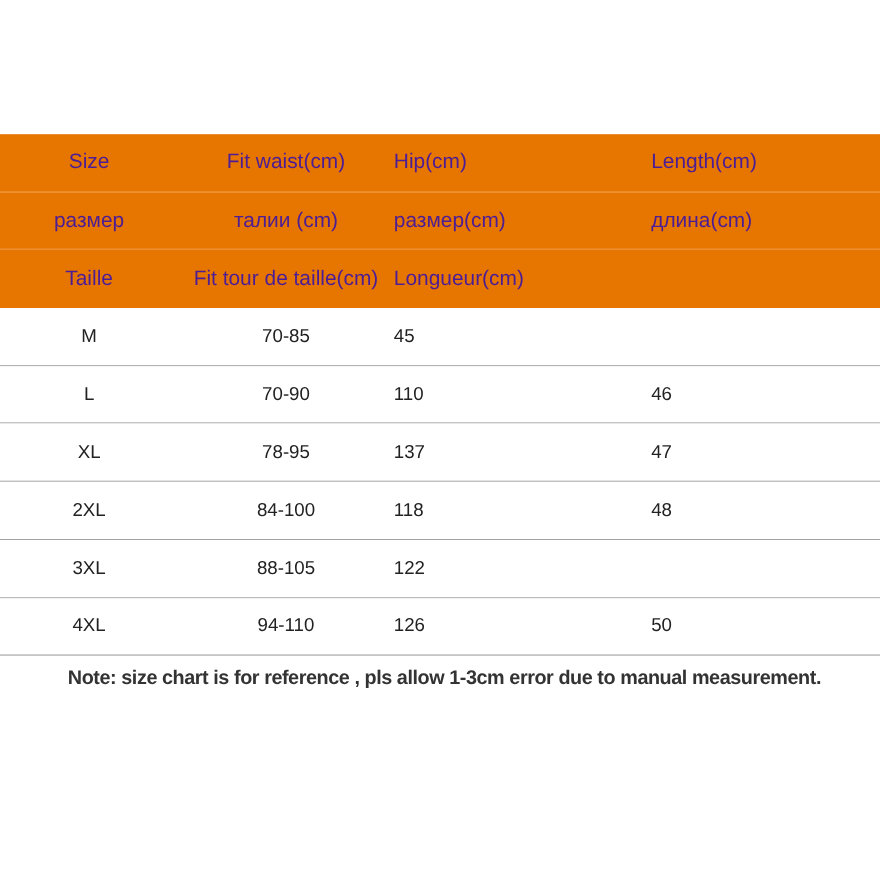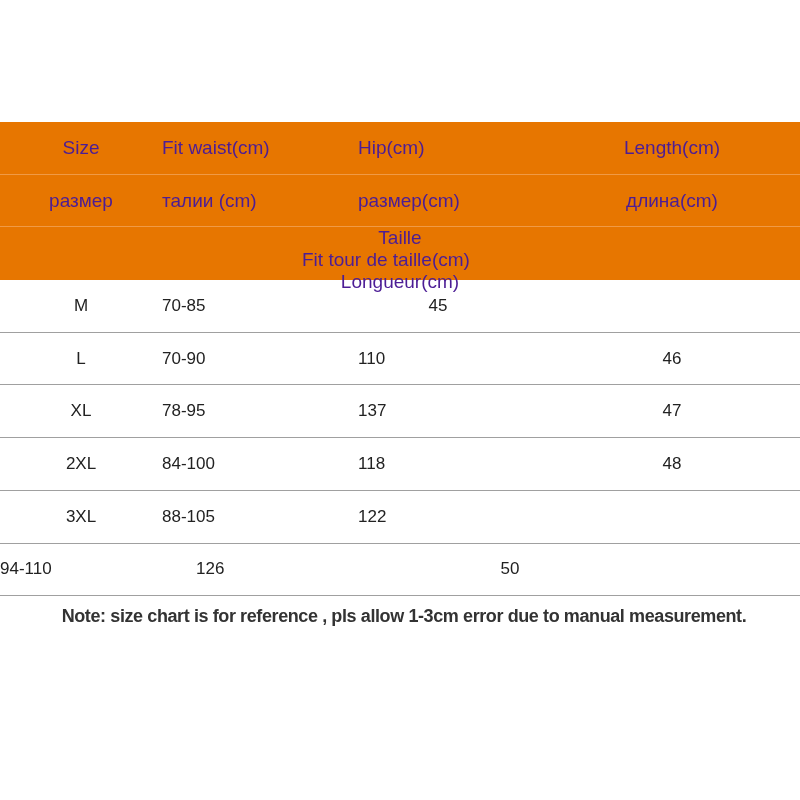--- a/index.html
+++ b/index.html
@@ -1,25 +1,25 @@
 <!DOCTYPE html>
 <html><head>
 <meta charset="utf-8">
 <style>
   html, body { margin: 0; padding: 0; background: #ffffff; }
   body { width: 800px; height: 800px; position: relative; overflow: hidden; font-family: "Liberation Sans", sans-serif; }
   .table { position: absolute; left: 0; top: 122px; width: 800px; }
   .row { display: flex; align-items: center; height: 52.7px; box-sizing: border-box; }
   .hrow { background: #e77600; color: #4c1d95; font-weight: normal; font-size: 19px; border-bottom: 1px solid #f09a45; }
-  .hrow:last-child { border-bottom: none; flex-direction: column; }
+  .hrow:last-child { border-bottom: none; }
   .brow { background: #ffffff; color: #222222; font-size: 17px; border-bottom: 1.5px solid #a0a0a0; }
   .c0 { width: 162px; text-align: center; }
-  .c1 { width: 196px; }
+  .c1 { width: 196px; text-align: center; }
   .c2 { width: 234px; }
-  .c3 { width: 160px; text-align: center; }
+  .c3 { width: 160px; }
   .note { position: absolute; left: 0; top: 606px; width: 808px; text-align: center; font-weight: bold; font-size: 18px; color: #333333; letter-spacing: -0.4px; }
 </style>
 </head>
 <body>
 
 <div class="table">
   <div class="header">
     <div class="row hrow">
       <div class="c0">Size</div>
       <div class="c1">Fit waist(cm)</div>
@@ -61,20 +61,21 @@
       <div class="c1">84-100</div>
       <div class="c2">118</div>
       <div class="c3">48</div>
     </div>
     <div class="row brow">
       <div class="c0">3XL</div>
       <div class="c1">88-105</div>
       <div class="c2">122</div>
     </div>
     <div class="row brow">
+      <div class="c0">4XL</div>
       <div class="c1">94-110</div>
       <div class="c2">126</div>
       <div class="c3">50</div>
     </div>
   </div>
 </div>
 
 <div class="note">Note: size chart is for reference , pls allow 1-3cm error due to manual measurement.</div>
 
 </body></html>

